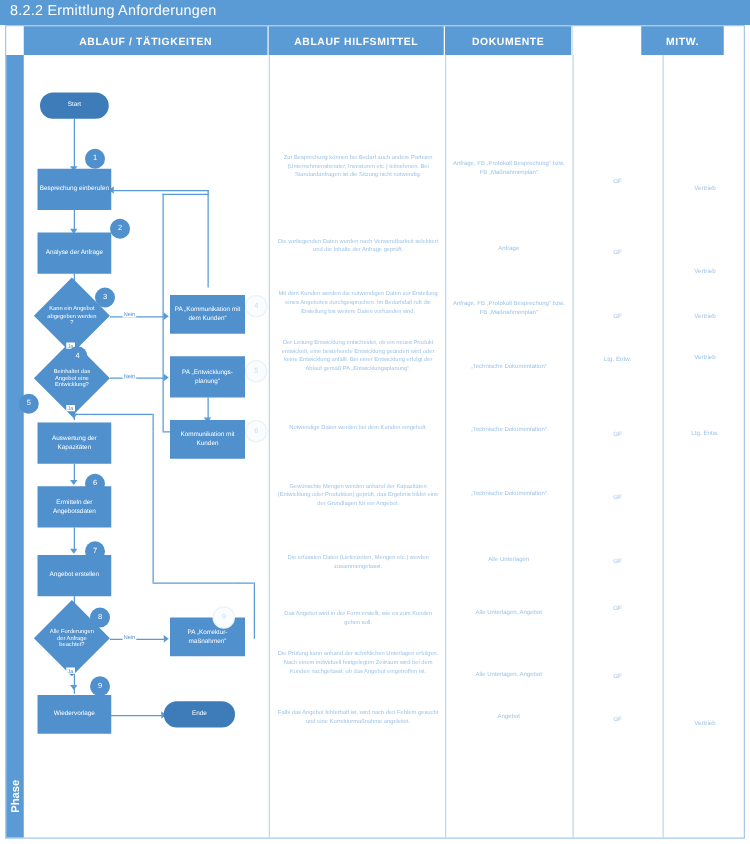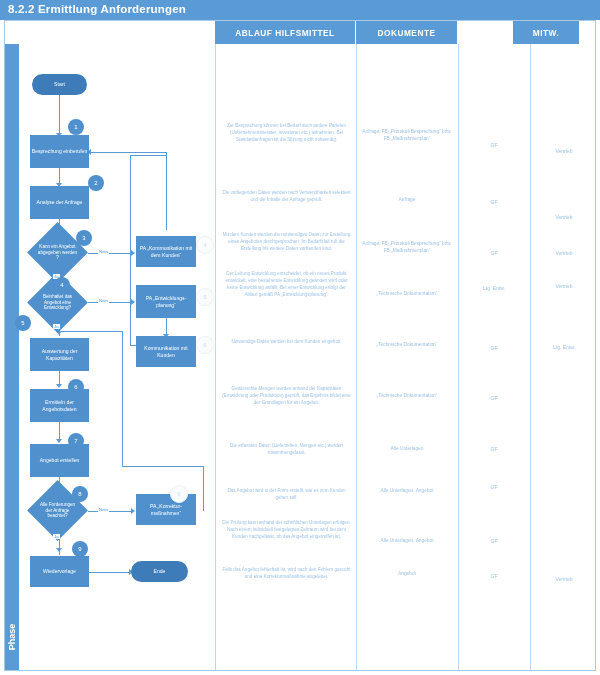--- a/index.html
+++ b/index.html
@@ -11,21 +11,21 @@
   }
   .page{position:relative;width:600px;height:675px;}
 
   
   .title-bar{
     position:absolute;left:0;top:0;width:600px;height:20px;
     background:#5b9bd5;
   }
   .title-text{
     position:absolute;left:8px;top:3px;
-    font-size:11.5px;font-weight:bold;color:#ffffff;letter-spacing:.2px;text-align:right;
+    font-size:11.5px;font-weight:normal;color:#ffffff;letter-spacing:.2px;text-align:right;
   }
 
   
   .frame{
     position:absolute;left:4px;top:20px;width:592px;height:651px;
     border:1px solid #a6c9e8;box-sizing:border-box;background:#ffffff;
   }
   
   .phase-band{
     position:absolute;left:5px;top:44px;width:14px;height:626px;
@@ -123,20 +123,21 @@
     <div class="title-text">8.2.2 Ermittlung Anforderungen</div>
   </div>
 
   <div class="frame"></div>
 
   <div class="phase-band">
     <div class="phase-label">Phase</div>
   </div>
 
   <div class="head-row">
+    <div class="head-cell" style="left:0;width:196px;">ABLAUF / TÄTIGKEITEN</div>
     <div class="head-cell" style="left:337px;width:102px;">DOKUMENTE</div>
     <div class="head-cell" style="left:196px;width:141px;">ABLAUF HILFSMITTEL</div>
     <div class="head-cell" style="left:494px;width:66px;">MITW.</div>
   </div>
 
   <div class="col-sep" style="left:215px;"></div>
   <div class="col-sep" style="left:356px;"></div>
   <div class="col-sep" style="left:458px;"></div>
   <div class="col-sep" style="left:530px;"></div>
 

